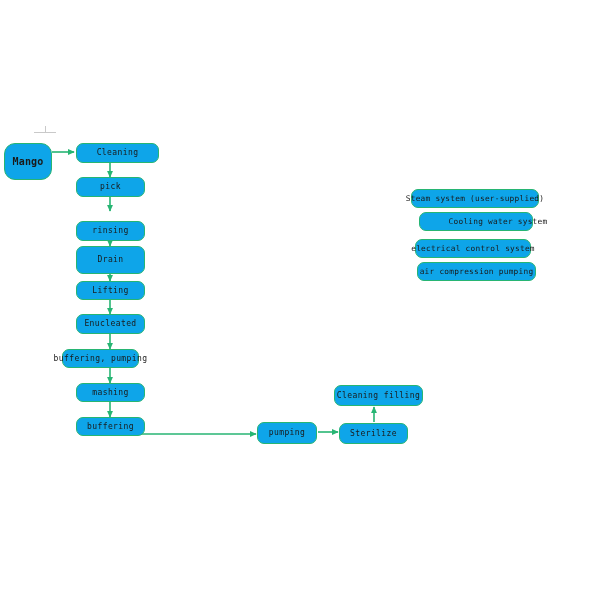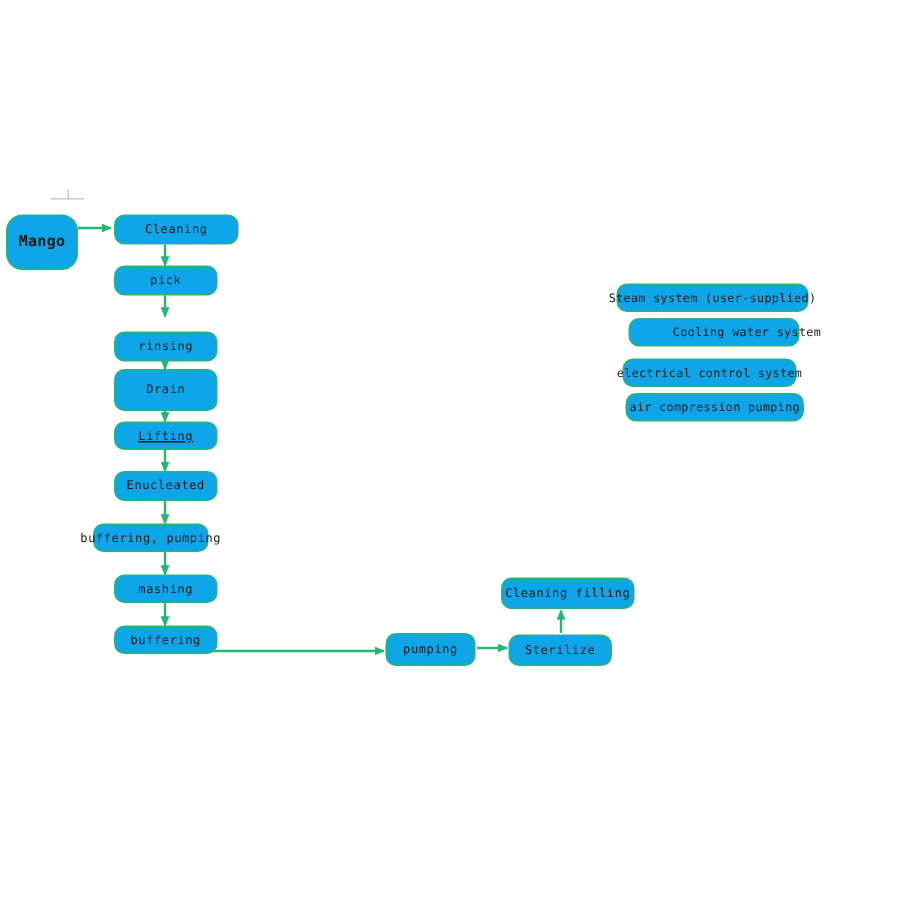--- a/index.html
+++ b/index.html
@@ -102,21 +102,21 @@
   </div>
 
   <div class="node" style="left:76px; top:211px; width:69px; height:20px;margin-top:10px;">
     <span>rinsing</span>
   </div>
 
   <div class="node" style="left:76px; top:246px; width:69px; height:28px;">
     <span>Drain</span>
   </div>
 
-  <div class="node" style="left:76px; top:281px; width:69px; height:19px;text-decoration:underline;">
+  <div class="node" style="left:76px; top:281px; width:69px; height:19px;">
     <span>Lifting</span>
   </div>
 
   <div class="node" style="left:76px; top:314px; width:69px; height:20px;">
     <span>Enucleated</span>
   </div>
 
   <div class="node" style="left:62px; top:349px; width:77px; height:19px;">
     <span>buffering, pumping</span>
   </div>

